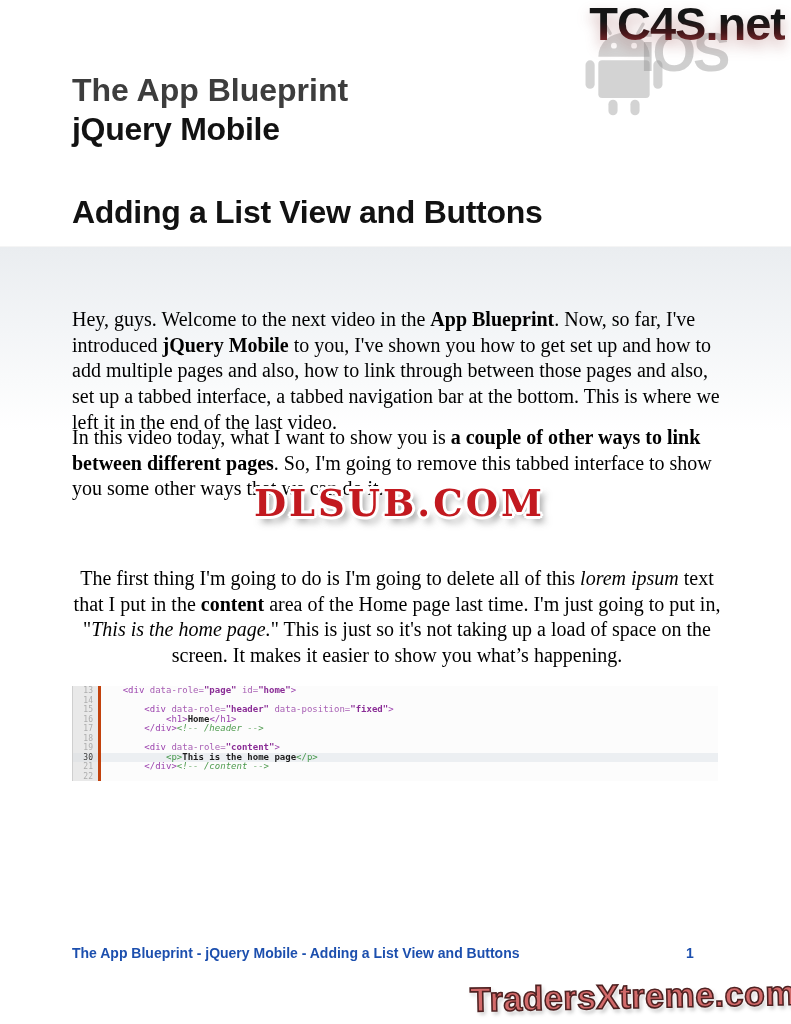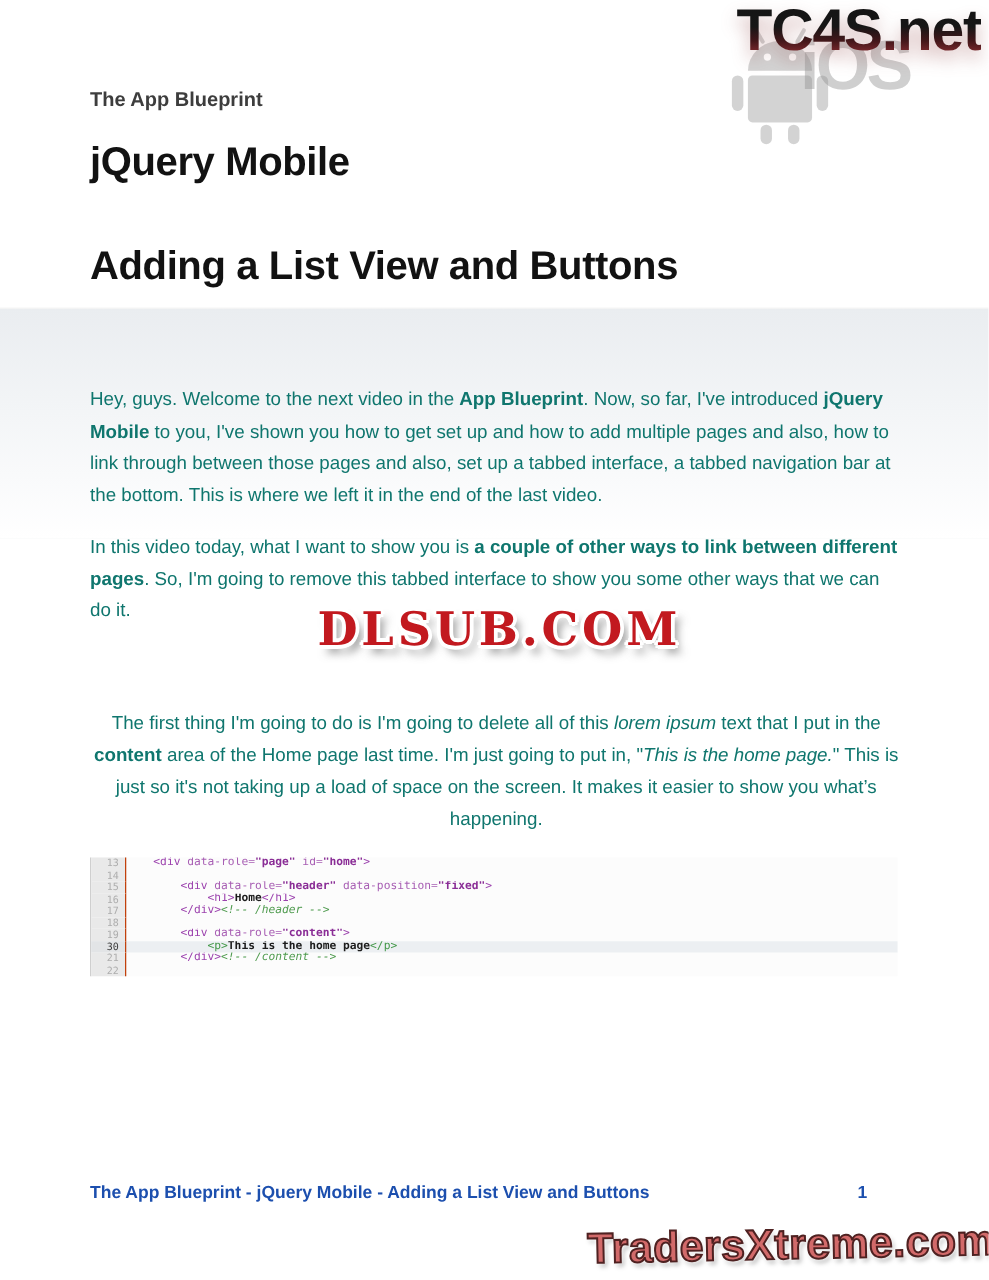--- a/index.html
+++ b/index.html
@@ -20,26 +20,26 @@
     position:absolute; left:640px; top:24px; font-size:56px; font-weight:bold;
     line-height:1; color:#8f8f8f; opacity:.42; letter-spacing:-3px;
   }
   .brand {
     position:absolute; right:6px; top:0px; font-size:47px; font-weight:bold;
     letter-spacing:-1px; line-height:1;
     background:linear-gradient(180deg,#141414 0%, #161616 45%, #44171a 70%, #7d2a2e 90%, #9b4a4a 100%);
     -webkit-background-clip:text; background-clip:text; color:transparent;
     filter:drop-shadow(0 7px 7px rgba(130,40,40,.35));
   }
-  .eyebrow { position:absolute; left:72px; top:72px; font-size:16px; font-weight:bold; color:#3d3d3d; }
+  .eyebrow { position:absolute; left:72px; top:72px; font-size:32px; font-weight:bold; color:#3d3d3d; }
   .title-line { position:absolute; left:72px; font-size:32px; font-weight:bold; color:#121212; letter-spacing:-0.3px; }
   .title1 { top:111px; }
   .title2 { top:152px;margin-top:42px; }
 
-  .para { position:absolute; left:72px; width:650px; font-size:15px; line-height:25.7px; color:#0f766e; }
+  .para { position:absolute; left:72px; width:650px; font-size:20px; line-height:25.7px; color:#000000;font-family:Liberation Serif, serif; }
   .p1 { top:307px; }
   .p2 { top:425px; }
   .p3 { top:566px;text-align:center; }
   .p4 { top:804px; }
 
   .section-heading { position:absolute; left:72px; top:527px; font-size:22px; font-weight:bold; color:#111; }
 
   .dlsub {
     position:absolute; left:254px; top:481px; z-index:6;
     font-family:"DejaVu Serif", serif; font-weight:bold; font-size:37px;
@@ -54,21 +54,21 @@
   .codeblock {
     position:absolute; left:72px; top:686px; width:646px; height:95px;
     background:#fcfcfc; font-family:"DejaVu Sans Mono", monospace;
     font-size:9px; line-height:9.5px; border-left:1px solid #cfcfcf;
   }
   .cl { display:flex; height:9.5px; white-space:pre; }
   .cl.hl { background:#eceff2; }
   .ln {
     width:28px; flex:0 0 28px; background:#e9e9e9; color:#adadad;
     text-align:right; padding-right:5px; font-size:8px; line-height:9.5px;
-    border-right:1px solid #c2410c;
+    border-right:3px solid #c2410c;
   }
   .cl.hl .ln { color:#3c3c3c; background:#e2e4e6; }
   .ct { flex:1; white-space:pre; overflow:hidden; }
 
   .footer-title { position:absolute; left:72px; top:945px; font-size:14px; font-weight:bold; color:#1c4fae; }
   .footer-page  { position:absolute; left:686px; top:945px; font-size:14px; font-weight:bold; color:#1c4fae; }
 
   .traders {
     position:absolute; left:470px; top:977px; font-size:34px; font-weight:bold;
     letter-spacing:0.5px; color:#d26a6a; transform:rotate(-1.2deg);

